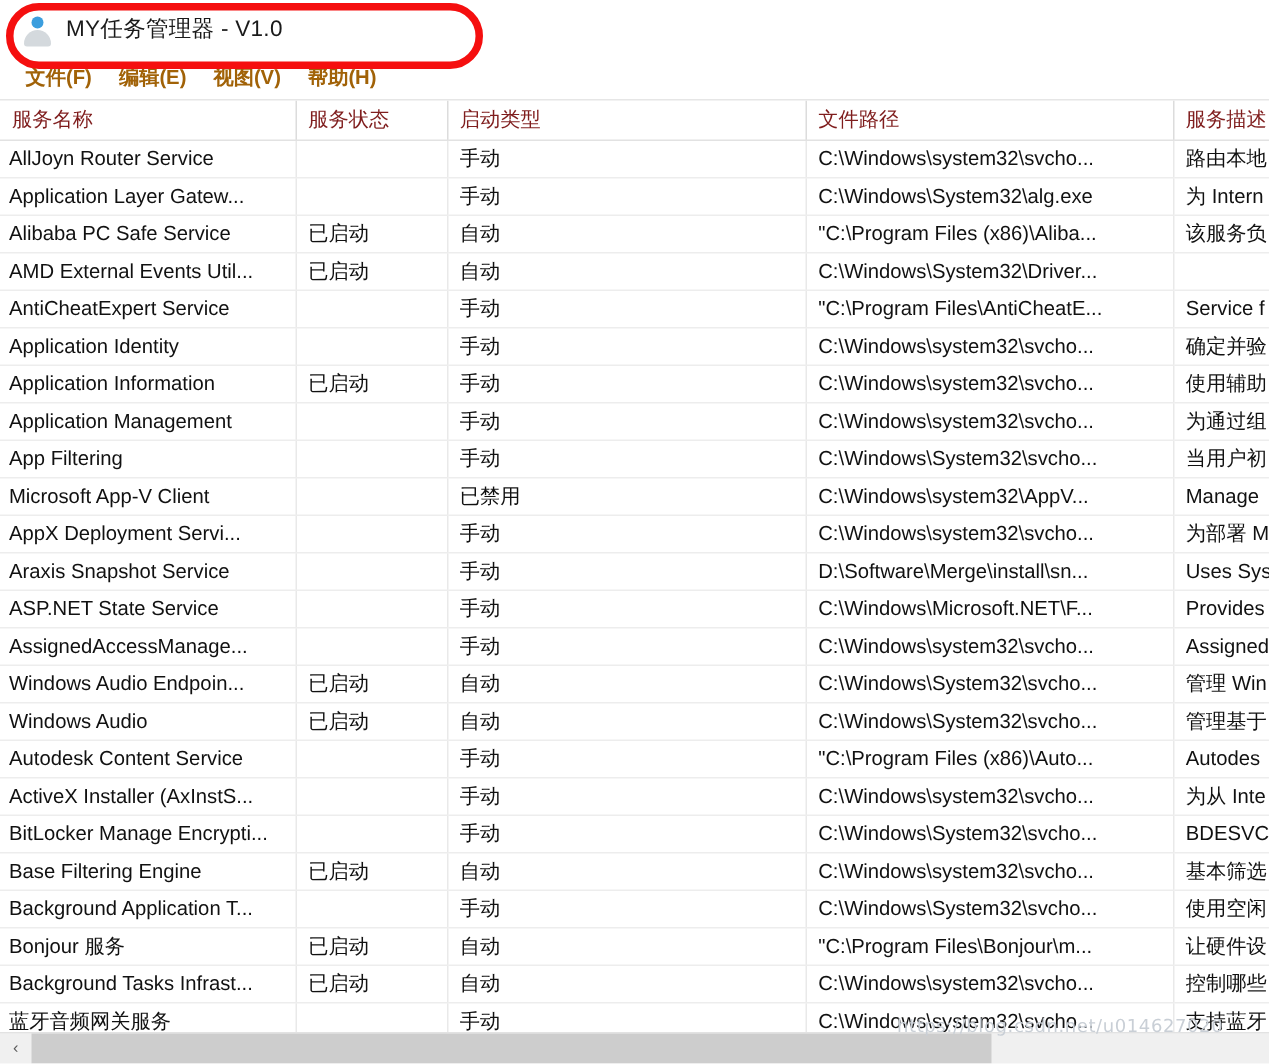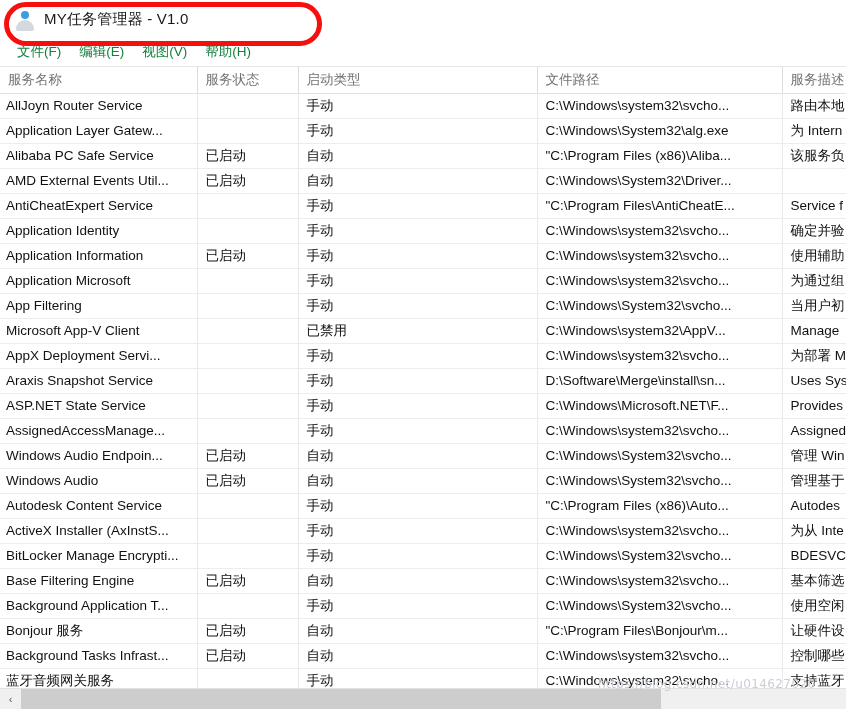--- a/index.html
+++ b/index.html
@@ -71,24 +71,25 @@
     left: 0; top: 38px;
     width: 846px; height: 28px;
     background: #ffffff;
     display: flex;
     align-items: center;
     padding-left: 8px;
     z-index: 5;
   }
   .menu-item {
     font-size: 13.5px;
-    color: #15803d;
+    color: #a16207;
     padding: 2px 9px;
     white-space: nowrap;
     cursor: default;
+    font-weight: bold;
   }
 
   
   .grid {
     position: absolute;
     left: 0; top: 66px;
     width: 846px;
     height: 622px;
     overflow: hidden;
     background: #ffffff;
@@ -108,21 +109,21 @@
   table.svc col.c4 { width: 318px; }
 
   table.svc th {
     height: 26px;
     font-weight: normal;
     text-align: left;
     padding: 0 0 0 8px;
     background: #ffffff;
     border-right: 1px solid #dcdcdc;
     border-bottom: 1px solid #e2e2e2;
-    color: #737373;
+    color: #7f1d1d;
     font-size: 13.5px;
     white-space: nowrap;
     overflow: hidden;
   }
   table.svc td {
     height: 24px;
     padding: 0 0 0 8px;
     border-right: 1px solid #e9e9e9;
     border-bottom: 1px solid #ededed;
     white-space: nowrap;
@@ -265,21 +266,21 @@
             <td>确定并验</td>
           </tr>
           <tr>
             <td class="name">Application Information</td>
             <td>已启动</td>
             <td>手动</td>
             <td>C:\Windows\system32\svcho...</td>
             <td>使用辅助</td>
           </tr>
           <tr>
-            <td class="name">Application Microsoft</td>
+            <td class="name">Application Management</td>
             <td></td>
             <td>手动</td>
             <td>C:\Windows\system32\svcho...</td>
             <td>为通过组</td>
           </tr>
           <tr>
             <td class="name">App Filtering</td>
             <td></td>
             <td>手动</td>
             <td>C:\Windows\System32\svcho...</td>

